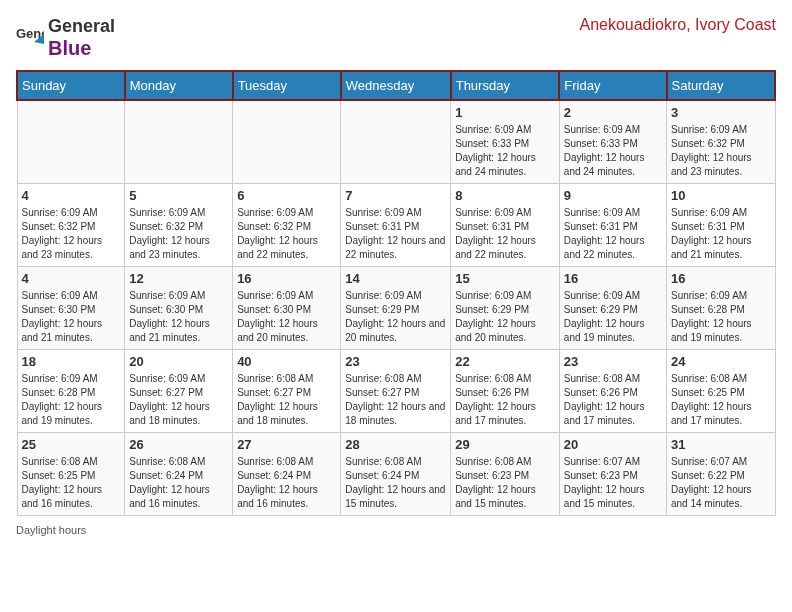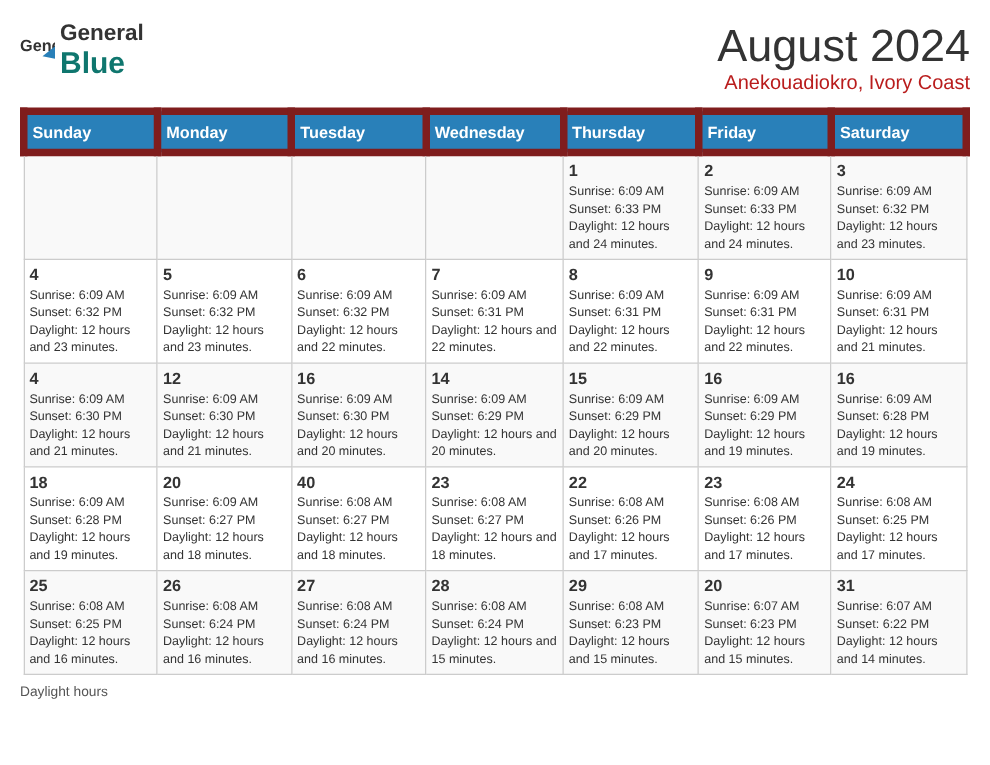--- a/index.html
+++ b/index.html
@@ -41,22 +41,22 @@
       width: 100%;
       border-collapse: collapse;
       font-size: 11px;
     }
     thead th {
       background-color: #2980b9;
       color: #fff;
       padding: 6px 4px;
       text-align: left;
       font-size: 13px;
-      font-weight: bold;
-      border: 6px solid #7f1d1d;
+      font-weight: normal;
+      border: 2px solid #7f1d1d;
     }
     tbody td {
       border: 1px solid #ccc;
       vertical-align: top;
       padding: 4px;
       width: 113px;
       min-height: 80px;
     }
     .day-number {
       font-size: 13px;
@@ -88,25 +88,24 @@
 <body>
 
 <div class="header-area">
   <div class="logo">
     <svg class="logo-icon" viewBox="0 0 28 28">
       <text x="0" y="14" font-size="13" font-weight="bold" fill="#333">General</text>
       <polygon points="18,18 28,10 28,20" fill="#2980b9"></polygon>
     </svg>
     <div>
       <span style="font-size:18px;font-weight:bold;color:#333;">General</span><br>
-      <span style="font-size:24px;font-weight:bold;color:#0f766e;text-align:center;">Blue</span>
+      <span style="font-size:20px;font-weight:bold;color:#701a75;text-align:center;">Blue</span>
     </div>
   </div>
   <div class="title-area">
-    <div class="main-title">August 2024</div>
     <div class="subtitle">Anekouadiokro, Ivory Coast</div>
   </div>
 </div>
 
 <table>
   <thead>
     <tr>
     <th>Sunday</th>
         <th>Monday</th>
         <th>Tuesday</th>

